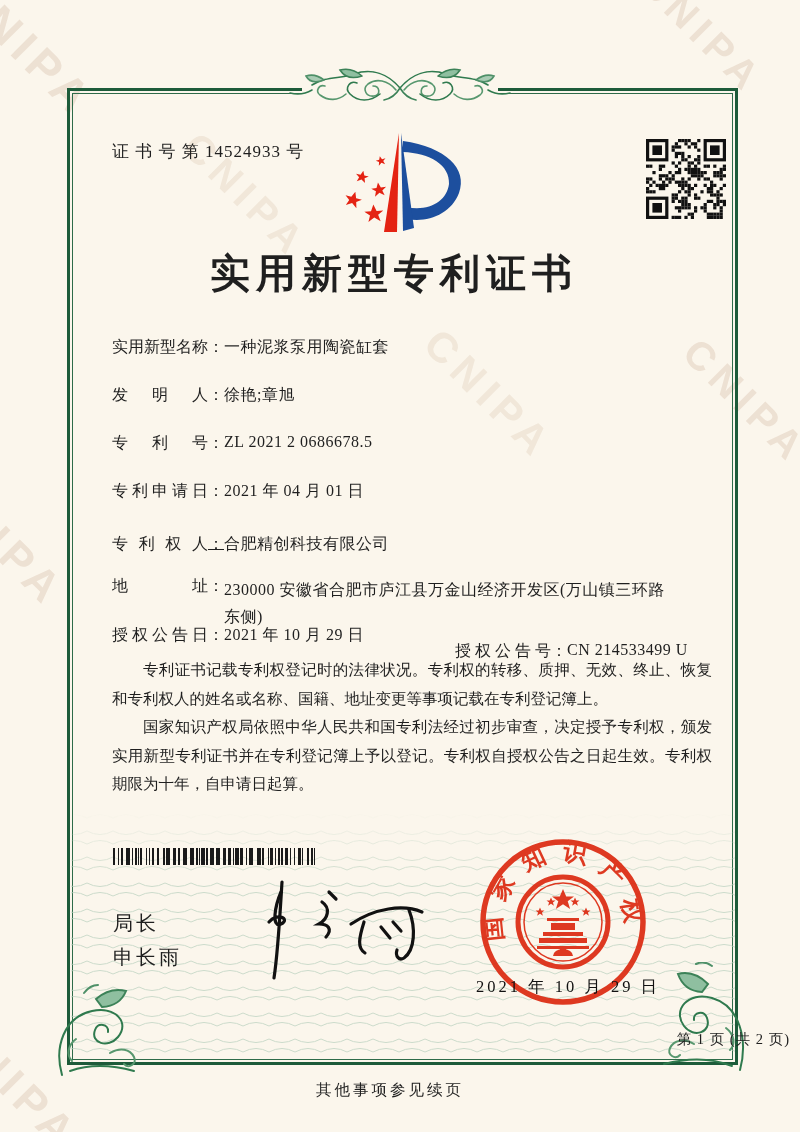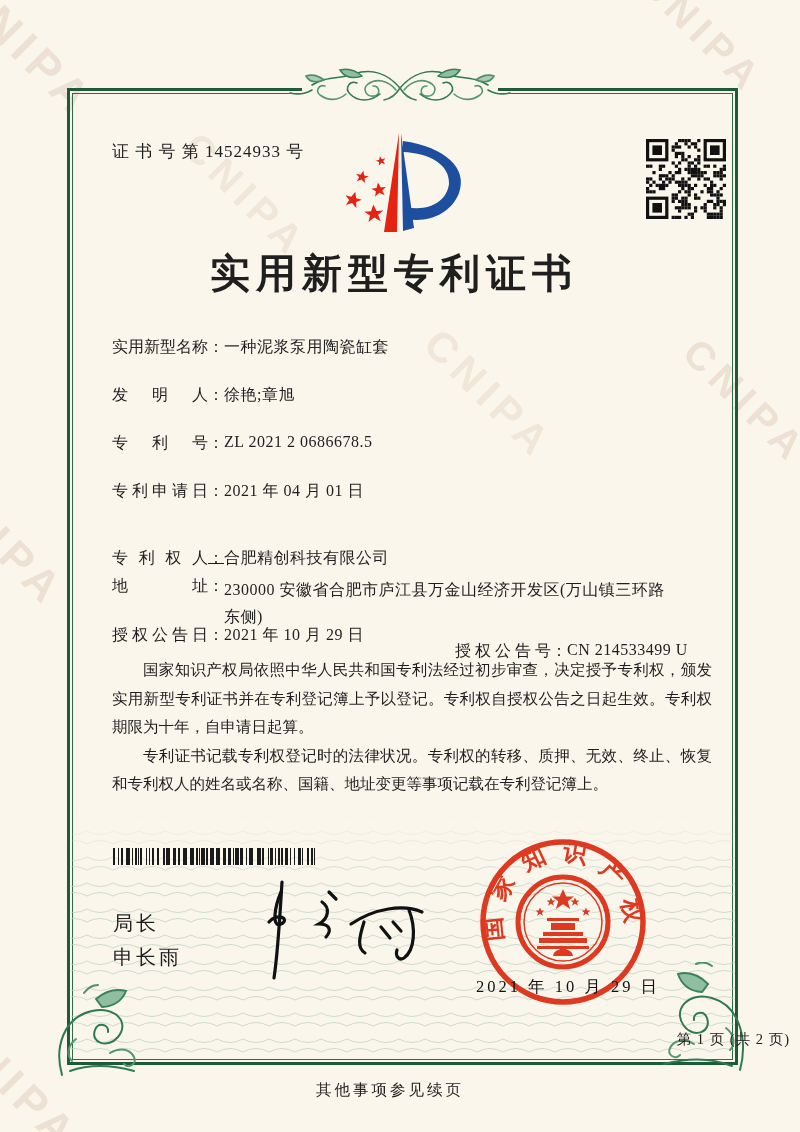--- a/index.html
+++ b/index.html
@@ -399,37 +399,37 @@
   </div>
   <div class="frow" style="top:385px;">
     <span class="flabel">发明人</span><span class="colon">：</span><span class="fvalue">徐艳;章旭</span>
   </div>
   <div class="frow" style="top:433px;">
     <span class="flabel">专利号</span><span class="colon">：</span><span class="fvalue">ZL 2021 2 0686678.5</span>
   </div>
   <div class="frow" style="top:481px;">
     <span class="flabel">专利申请日</span><span class="colon">：</span><span class="fvalue">2021 年 04 月 01 日</span>
   </div>
-  <div class="frow" style="top:548px;text-decoration:underline;">
+  <div class="frow" style="top:534px;text-decoration:underline;">
     <span class="flabel">专利权人</span><span class="colon">：</span><span class="fvalue">合肥精创科技有限公司</span>
   </div>
   <div class="frow" style="top:576px;">
     <span class="flabel">地址</span><span class="colon">：</span><span class="fvalue wrap">230000 安徽省合肥市庐江县万金山经济开发区(万山镇三环路东侧)</span>
   </div>
   <div class="frow" style="top:625px;">
     <span class="flabel">授权公告日</span><span class="colon">：</span><span class="fvalue">2021 年 10 月 29 日</span>
     <span class="grant-right">
       <span class="flabel">授权公告号</span><span class="colon">：</span><span class="fvalue">CN 214533499 U</span>
     </span>
   </div>
 </div>
 
 <div class="paras">
+  <p>专利证书记载专利权登记时的法律状况。专利权的转移、质押、无效、终止、恢复和专利权人的姓名或名称、国籍、地址变更等事项记载在专利登记簿上。</p>
   <p>国家知识产权局依照中华人民共和国专利法经过初步审查，决定授予专利权，颁发实用新型专利证书并在专利登记簿上予以登记。专利权自授权公告之日起生效。专利权期限为十年，自申请日起算。</p>
-  <p>专利证书记载专利权登记时的法律状况。专利权的转移、质押、无效、终止、恢复和专利权人的姓名或名称、国籍、地址变更等事项记载在专利登记簿上。</p>
 </div>
 
 <svg class="barcode" viewBox="0 0 207 17" preserveAspectRatio="none">
     <g id="bars" fill="#1a1a1a">
       <rect x="0" y="0" width="2" height="17"></rect>
       <rect x="5" y="0" width="1" height="17"></rect>
       <rect x="8" y="0" width="2" height="17"></rect>
       <rect x="13" y="0" width="4" height="17"></rect>
       <rect x="19" y="0" width="1" height="17"></rect>
       <rect x="22" y="0" width="2" height="17"></rect>

